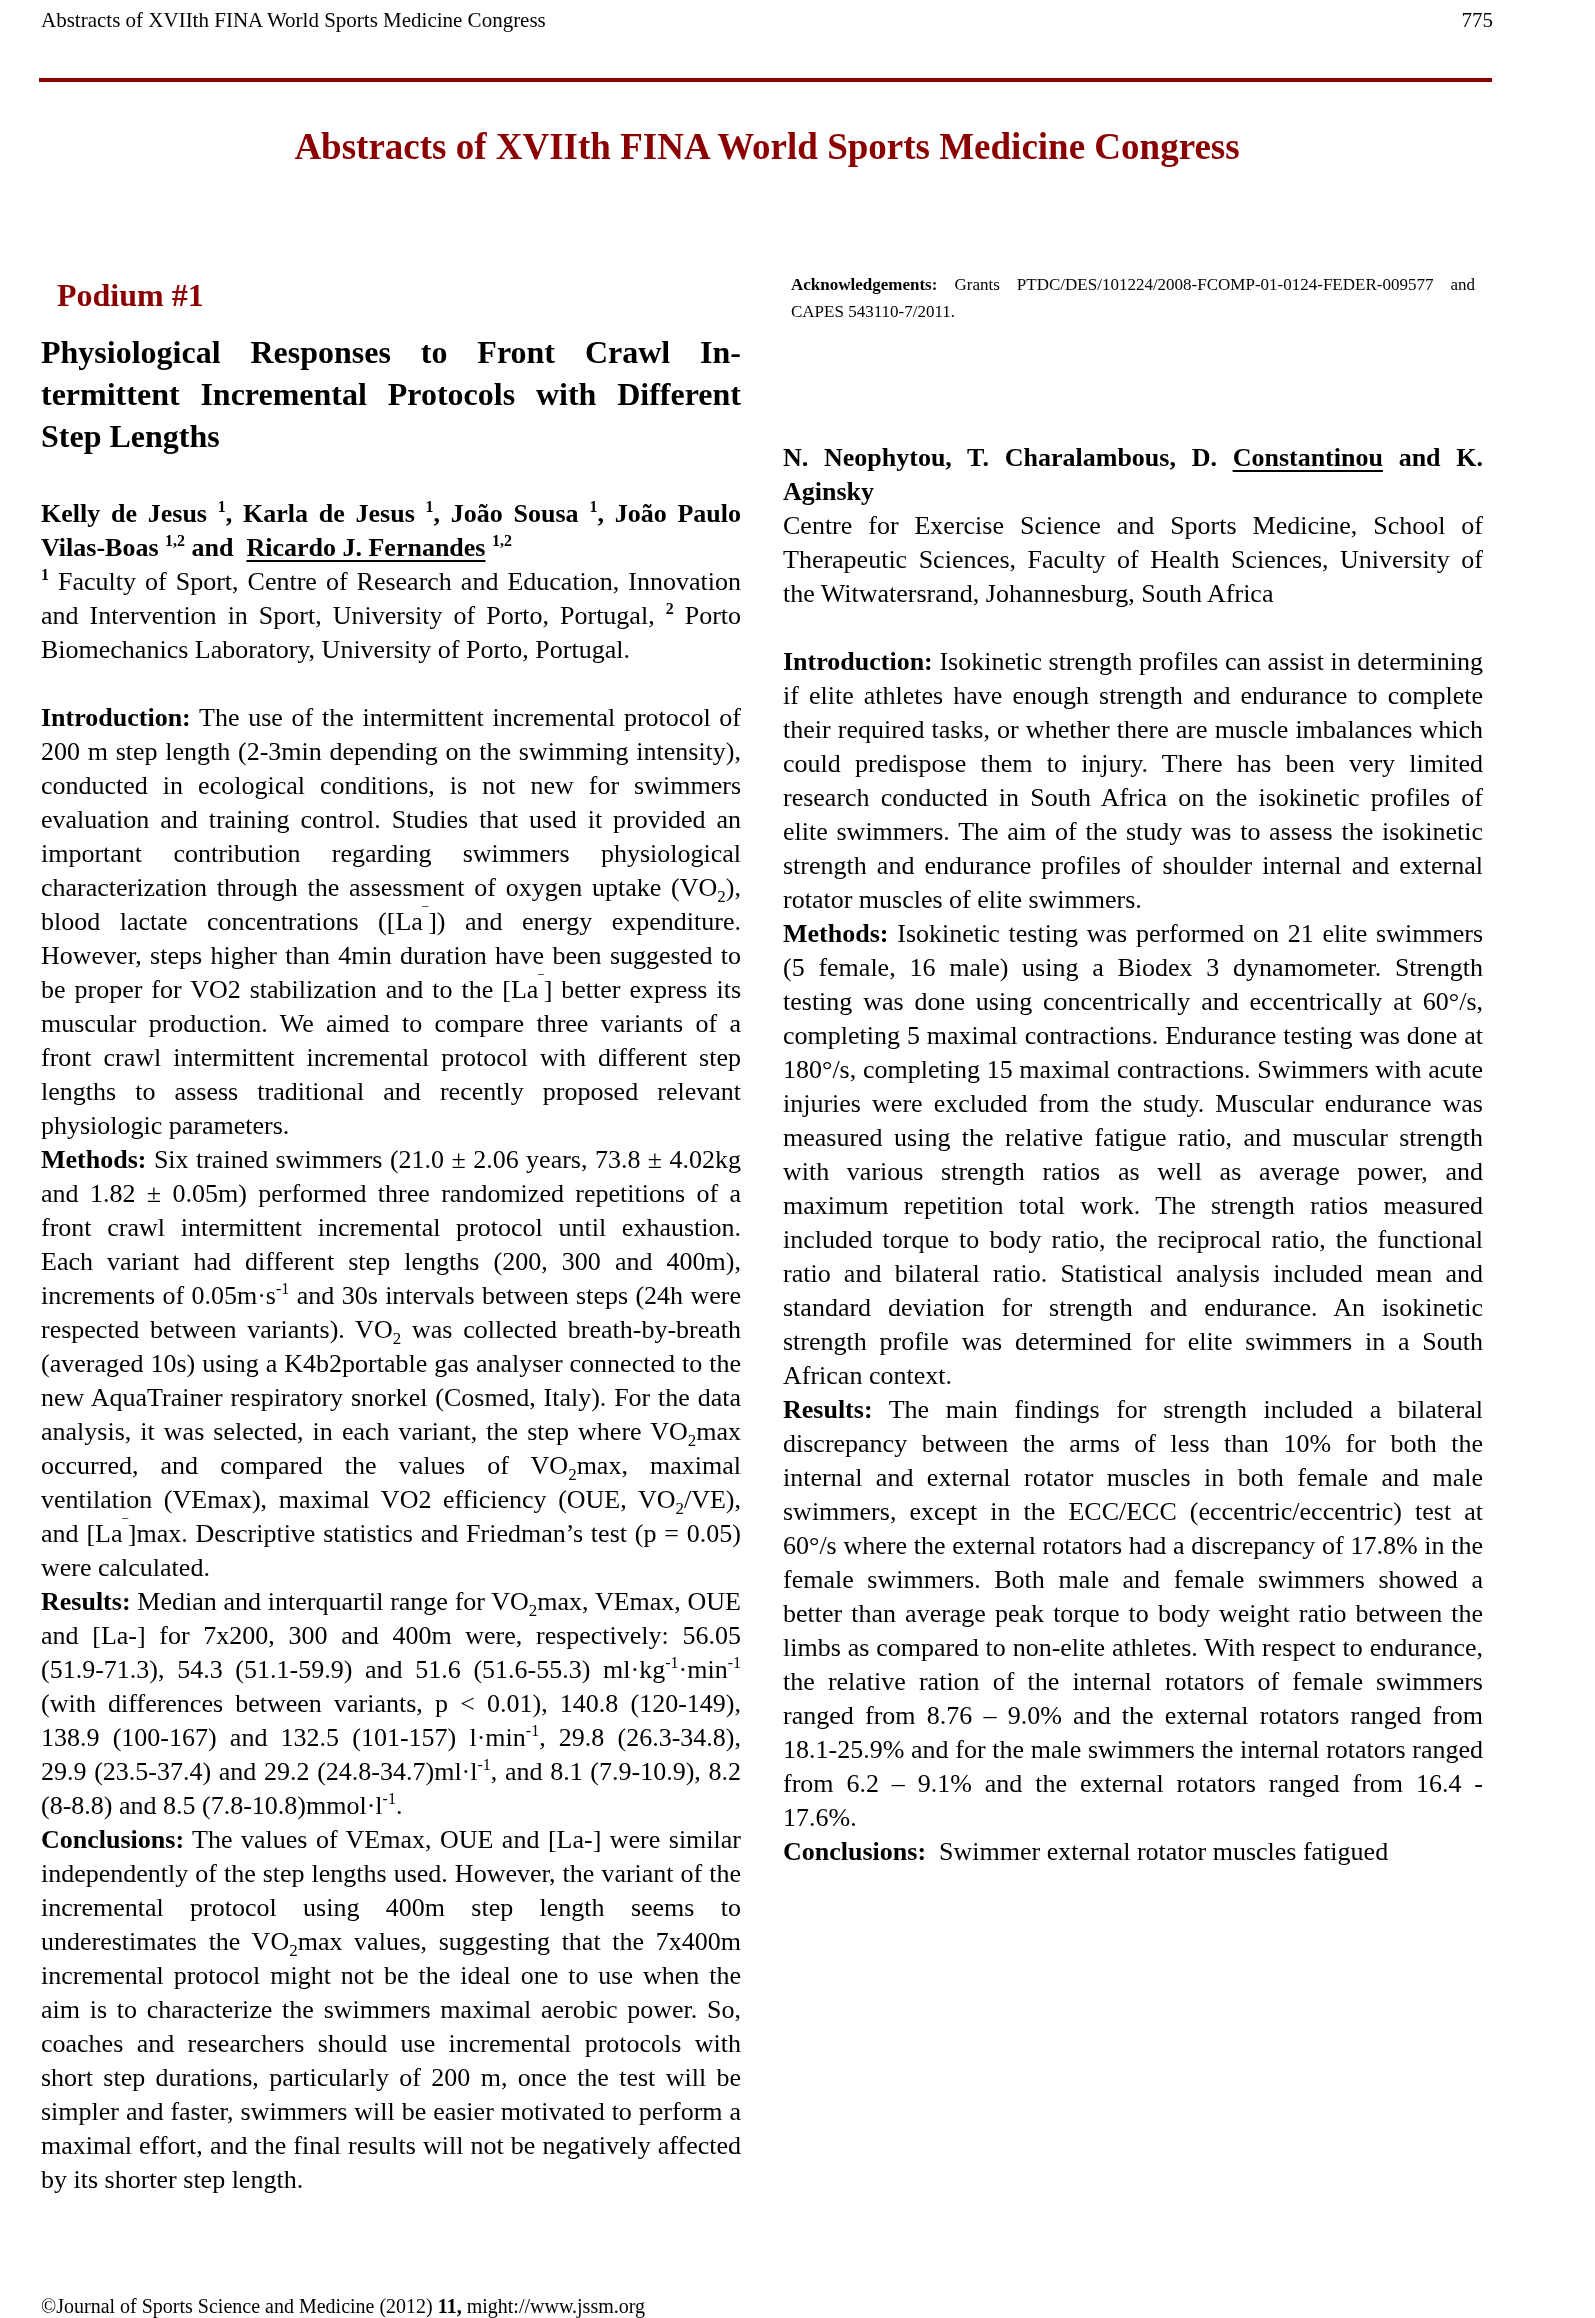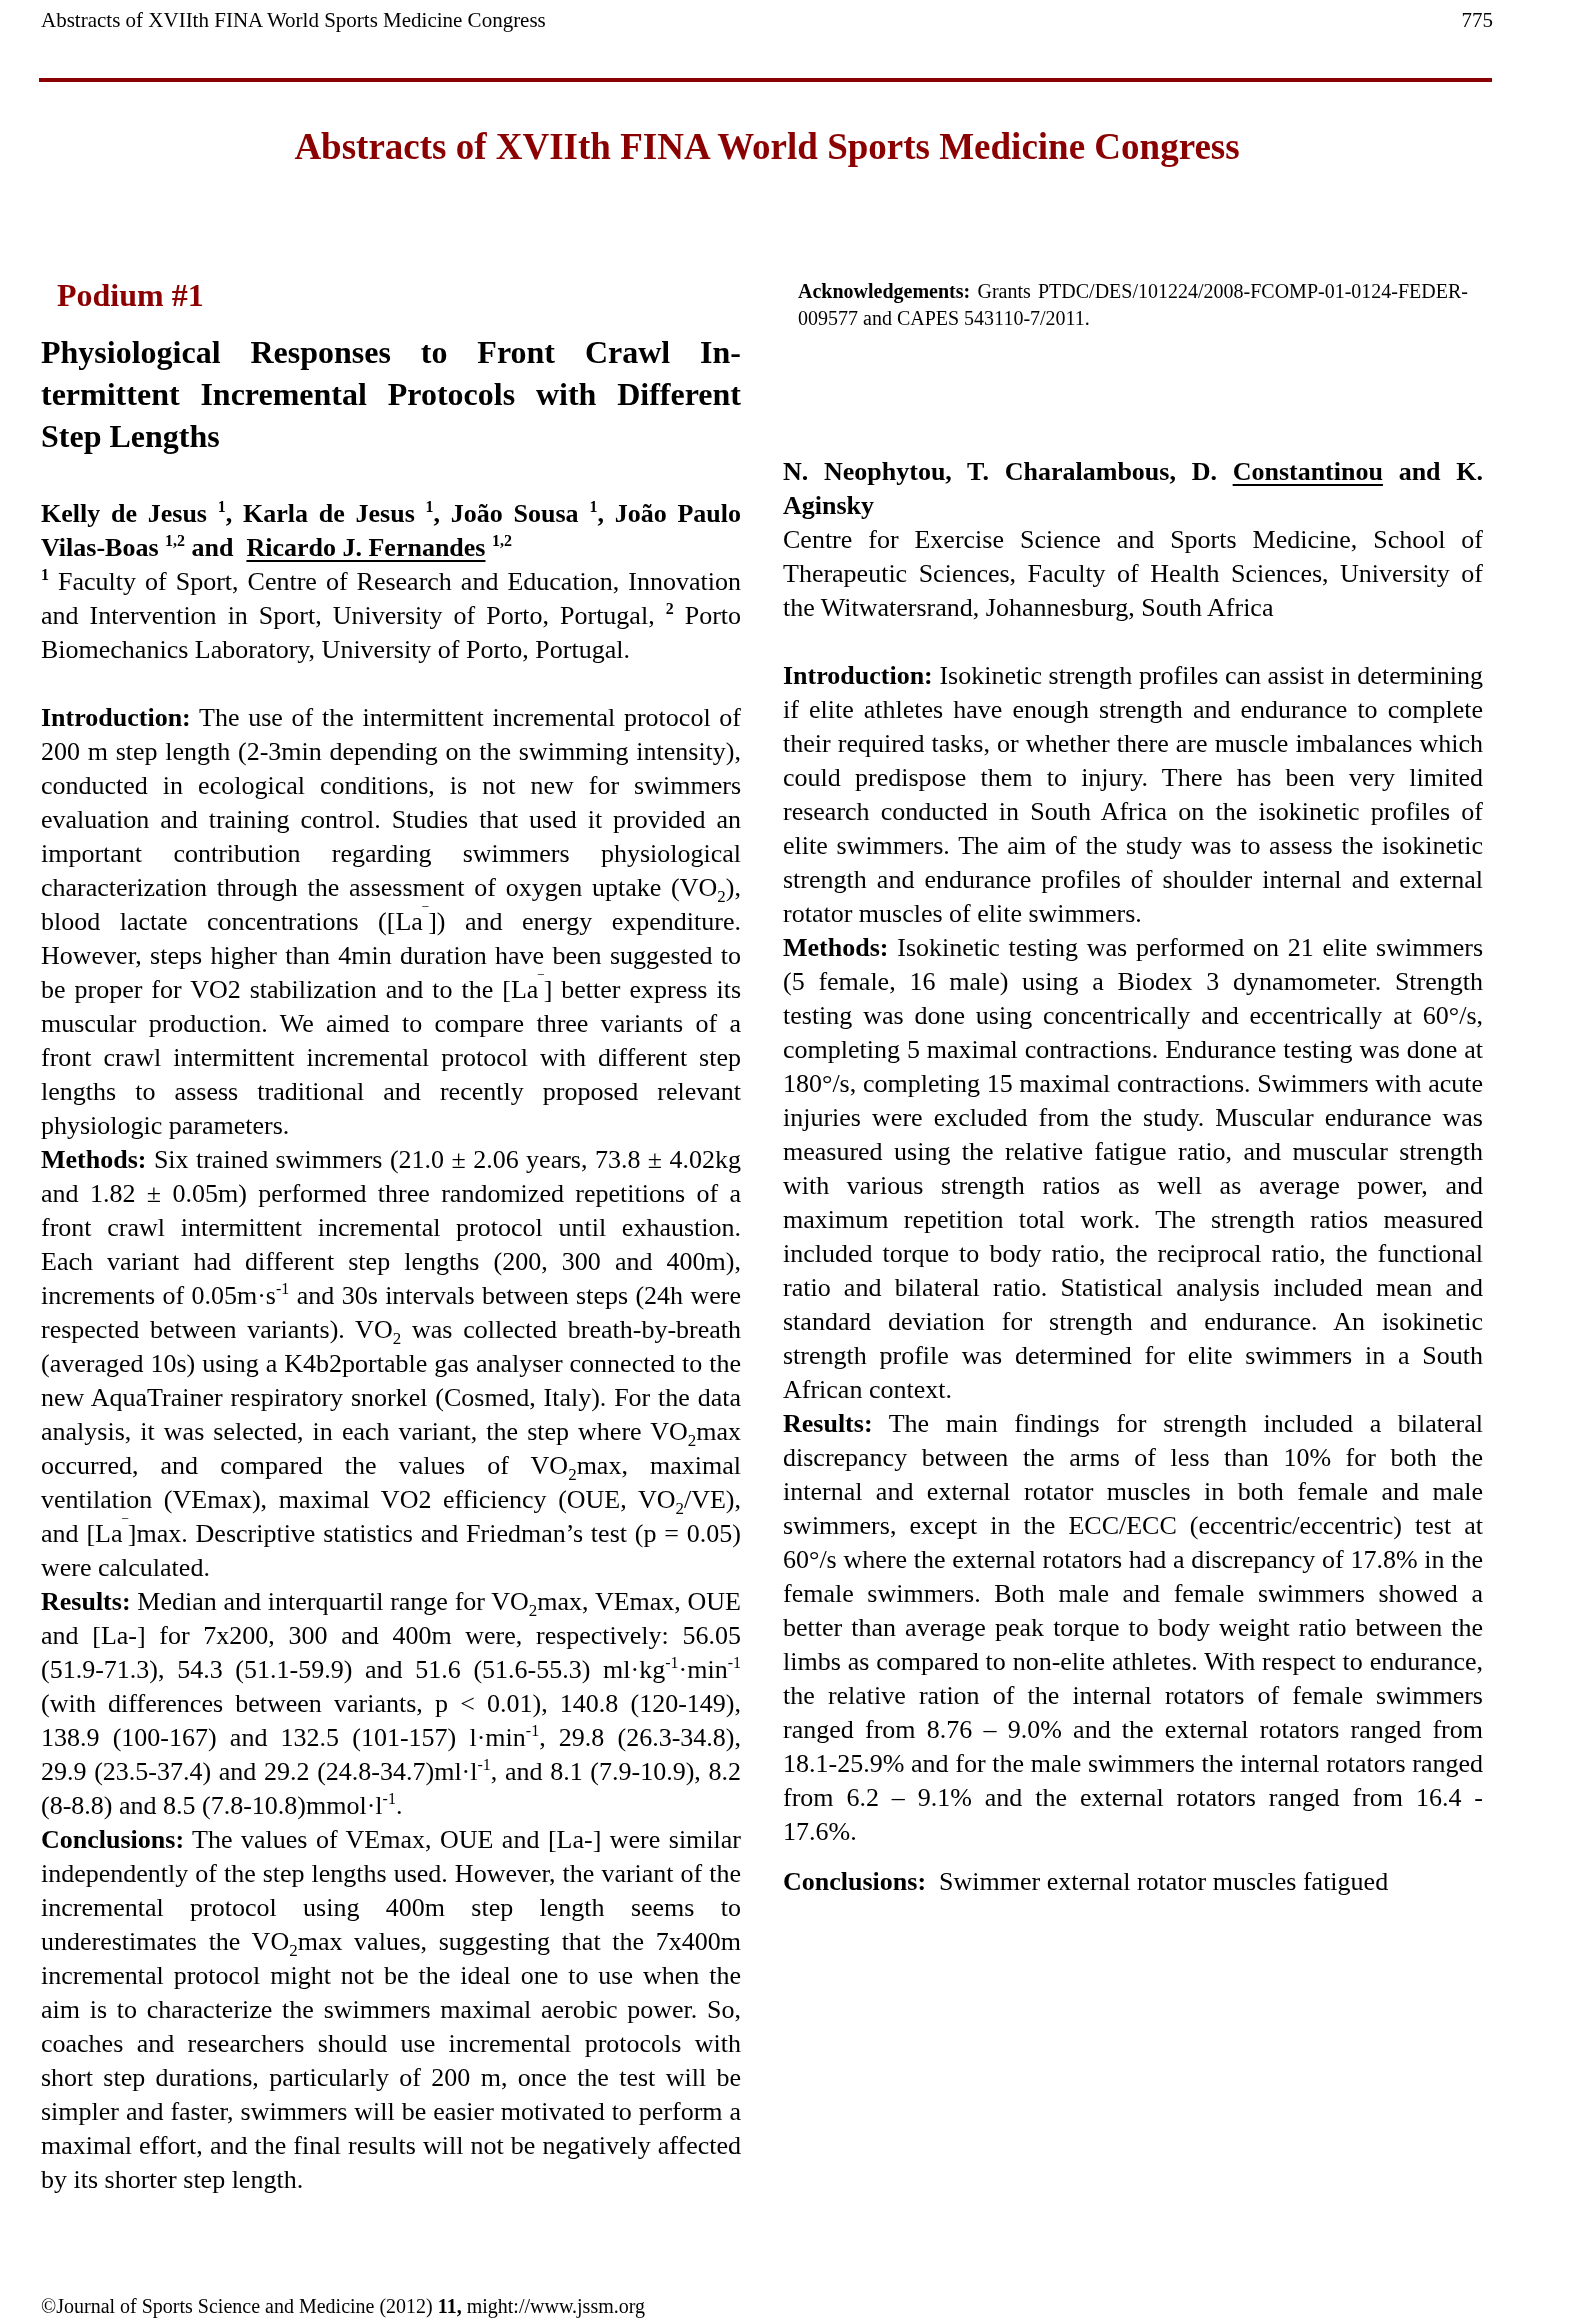--- a/index.html
+++ b/index.html
@@ -39,21 +39,21 @@
     text-align: justify;
   }
   .authors sup, .affil sup { font-size: 16px; line-height: 0; }
   .underline { text-decoration: underline; text-decoration-thickness: 2.2px; text-underline-offset: 4.3px; }
   .affil { margin: 0; }
   .para { margin: 0; }
   .para.gap { margin-top: 34px; }
   .lbl { font-weight: bold; }
   sub { font-size: 17px; line-height: 0; }
   sup.small { font-size: 16px; line-height: 0; }
-  .ack { font-size: 20px; line-height: 27px; margin: 15px; }
+  .ack { font-size: 17px; line-height: 27px; margin: 8px; }
   .spacer-lg { height: 68px; }
   .footer {
     position: absolute; top: 2293px; left: 41px;
     font-size: 20px; line-height: 26px;
   }
 </style>
 </head>
 <body>
 
 <div class="running-head">
@@ -129,21 +129,21 @@
     <span>Isokinetic strength profiles can assist in determining if elite athletes have enough strength and endurance to complete their required tasks, or whether there are muscle imbalances which could predispose them to injury. There has been very limited research conducted in South Africa on the isokinetic profiles of elite swim­mers. The aim of the study was to assess the isokinetic strength and endurance profiles of shoulder internal and external rotator muscles of elite swimmers.</span>
   </p>
   <p class="para">
     <span class="lbl">Methods:</span>
     <span>Isokinetic testing was performed on 21 elite swimmers (5 female, 16 male) using a Biodex 3 dyna­mometer. Strength testing was done using concentrically and eccentrically at 60°/s, completing 5 maximal contrac­tions. Endurance testing was done at 180°/s, completing 15 maximal contractions. Swimmers with acute injuries were excluded from the study. Muscular endurance was measured using the relative fatigue ratio, and muscular strength with various strength ratios as well as average power, and maximum repetition total work. The strength ratios measured included torque to body ratio, the recip­rocal ratio, the functional ratio and bilateral ratio. Statisti­cal analysis included mean and standard deviation for strength and endurance. An isokinetic strength profile was determined for elite swimmers in a South African context.</span>
   </p>
   <p class="para">
     <span class="lbl">Results:</span>
     <span>The main findings for strength included a bilat­eral discrepancy between the arms of less than 10% for both the internal and external rotator muscles in both female and male swimmers, except in the ECC/ECC (ec­centric/eccentric) test at 60°/s where the external rotators had a discrepancy of 17.8% in the female swimmers. Both male and female swimmers showed a better than average peak torque to body weight ratio between the limbs as compared to non-elite athletes. With respect to endurance, the relative ration of the internal rotators of female swimmers ranged from 8.76 – 9.0% and the external rota­tors ranged from 18.1-25.9% and for the male swimmers the internal rotators ranged from 6.2 – 9.1% and the ex­ternal rotators ranged from 16.4 - 17.6%.</span>
   </p>
-  <p class="para" style="text-align:left;margin-top:16px;">
+  <p class="para" style="text-align:left;">
     <span class="lbl">Conclusions:</span>&nbsp;
     <span>Swimmer external rotator muscles fatigued</span>
   </p>
 </div>
 
 <div class="footer">
   <span>©Journal of Sports Science and Medicine (2012)</span>
   <b>11,</b>
   <span>might://www.jssm.org</span>
 </div>

